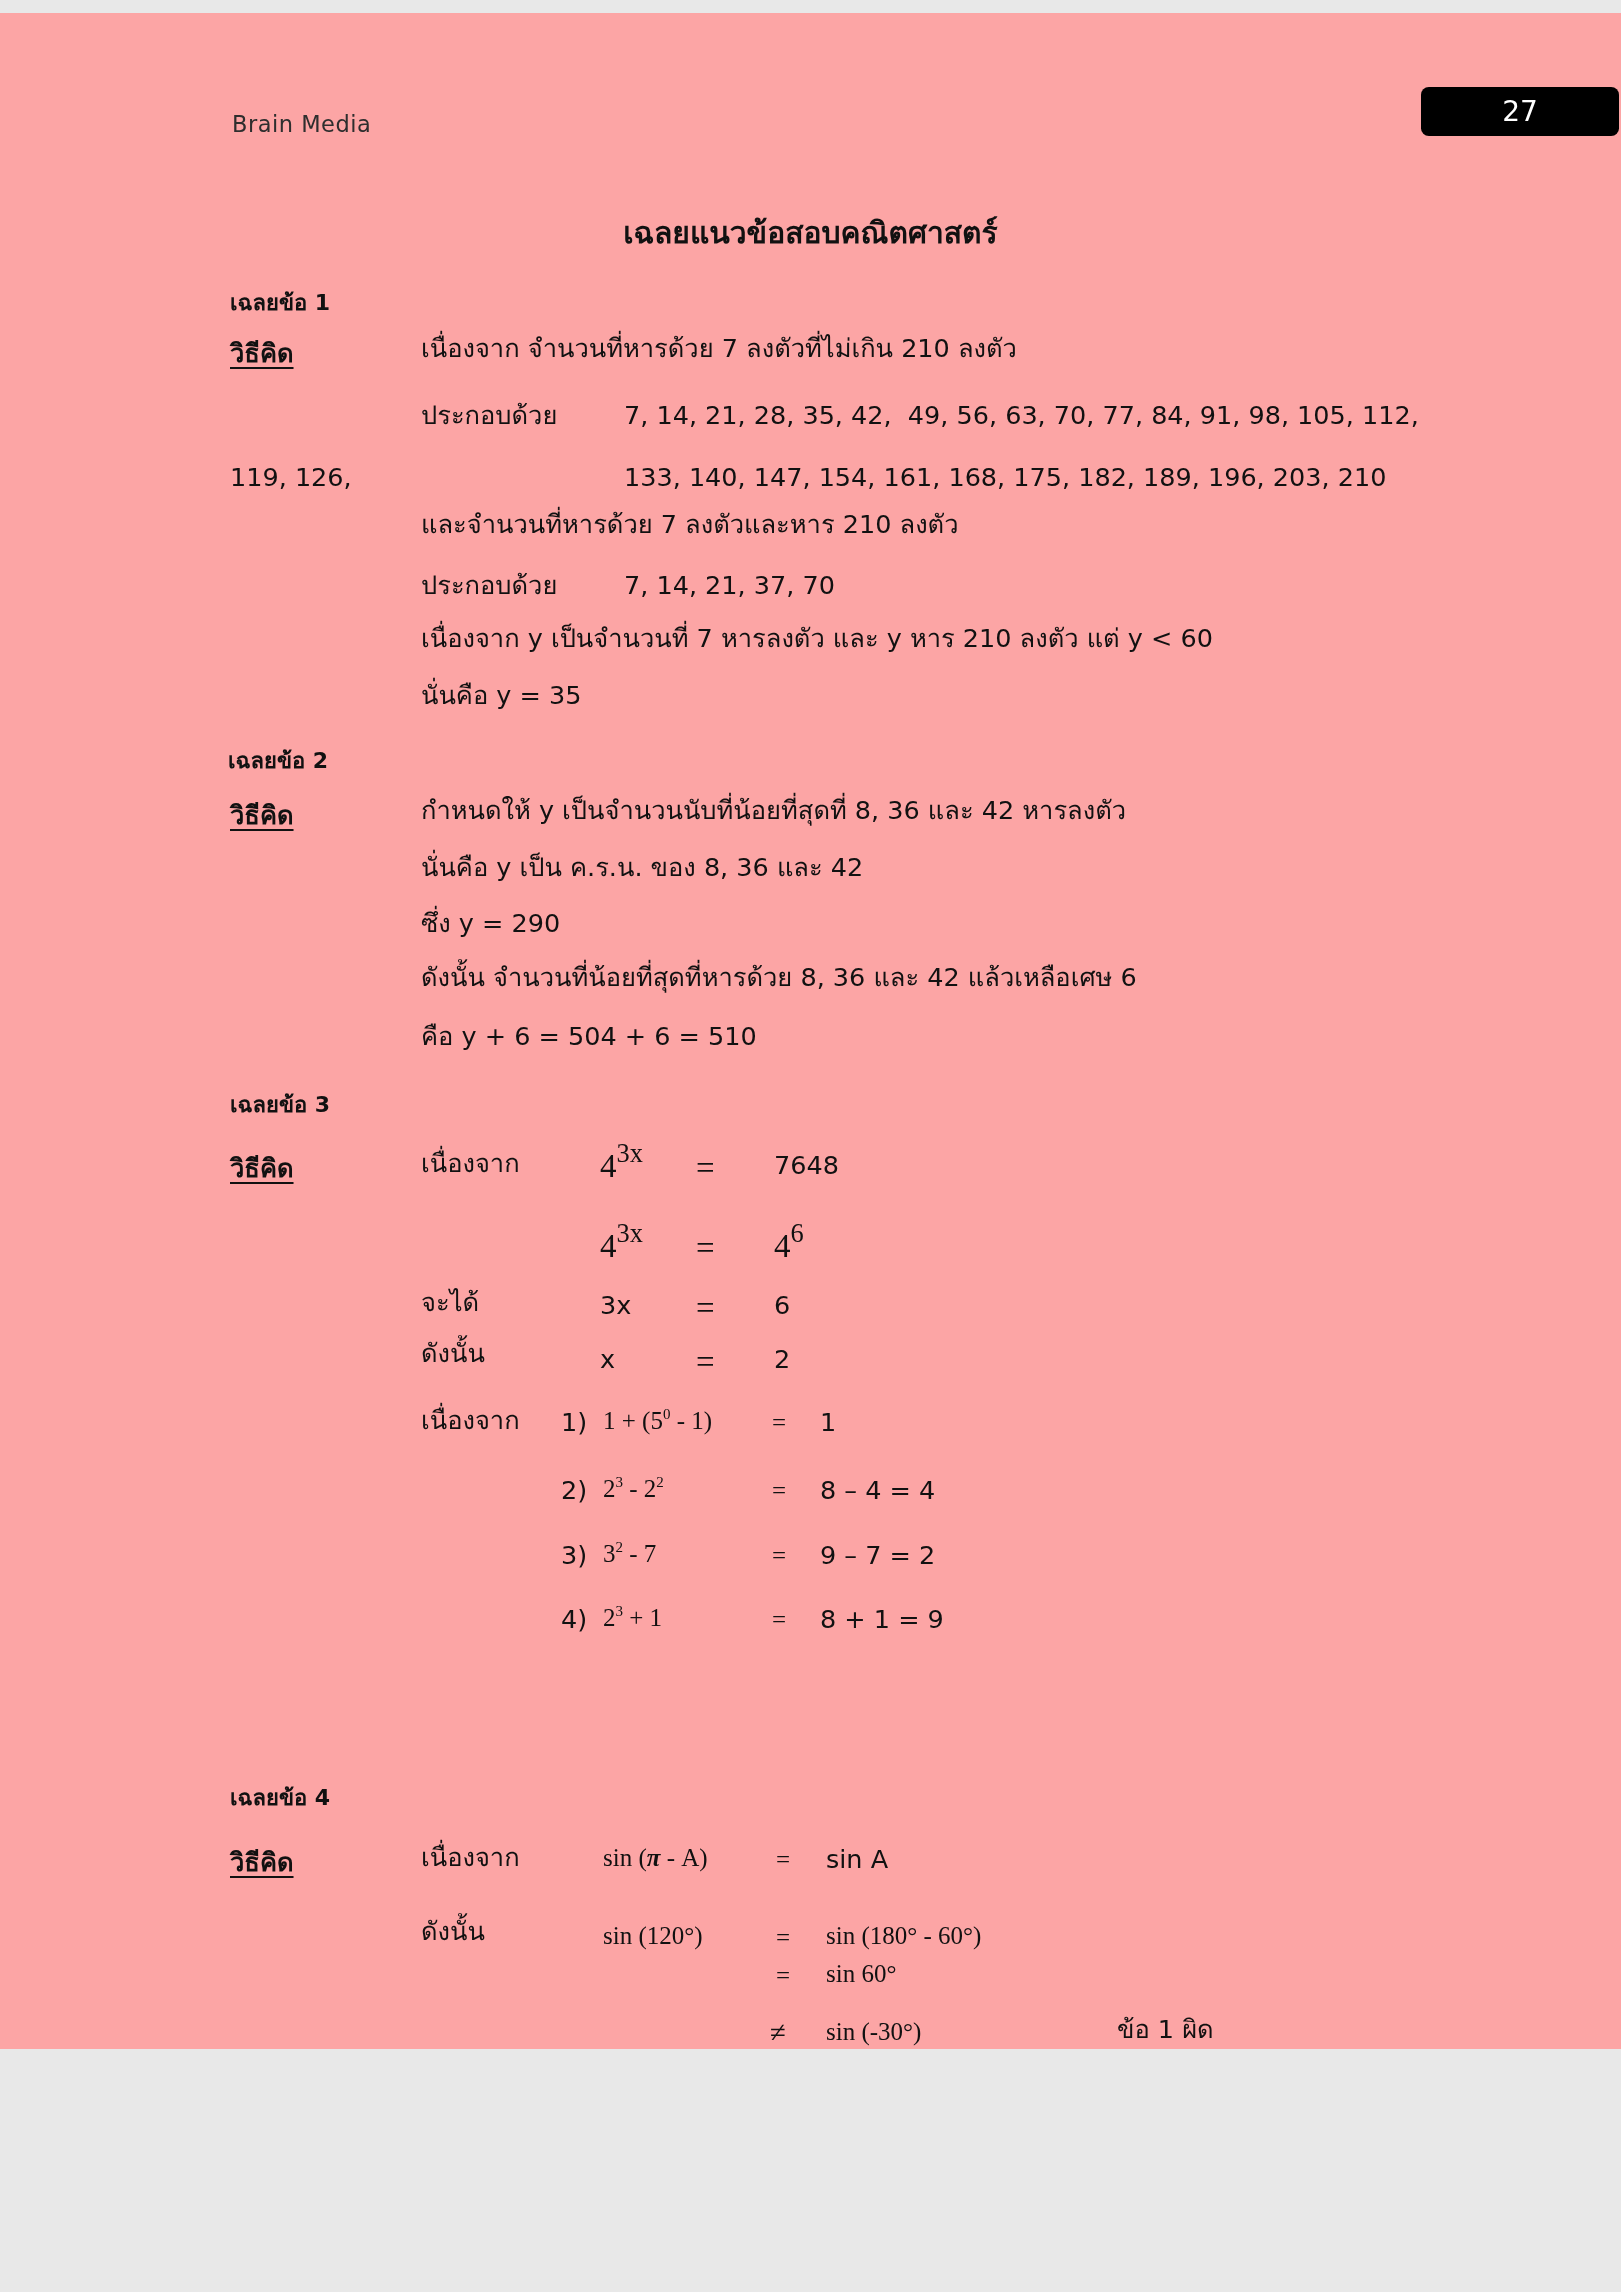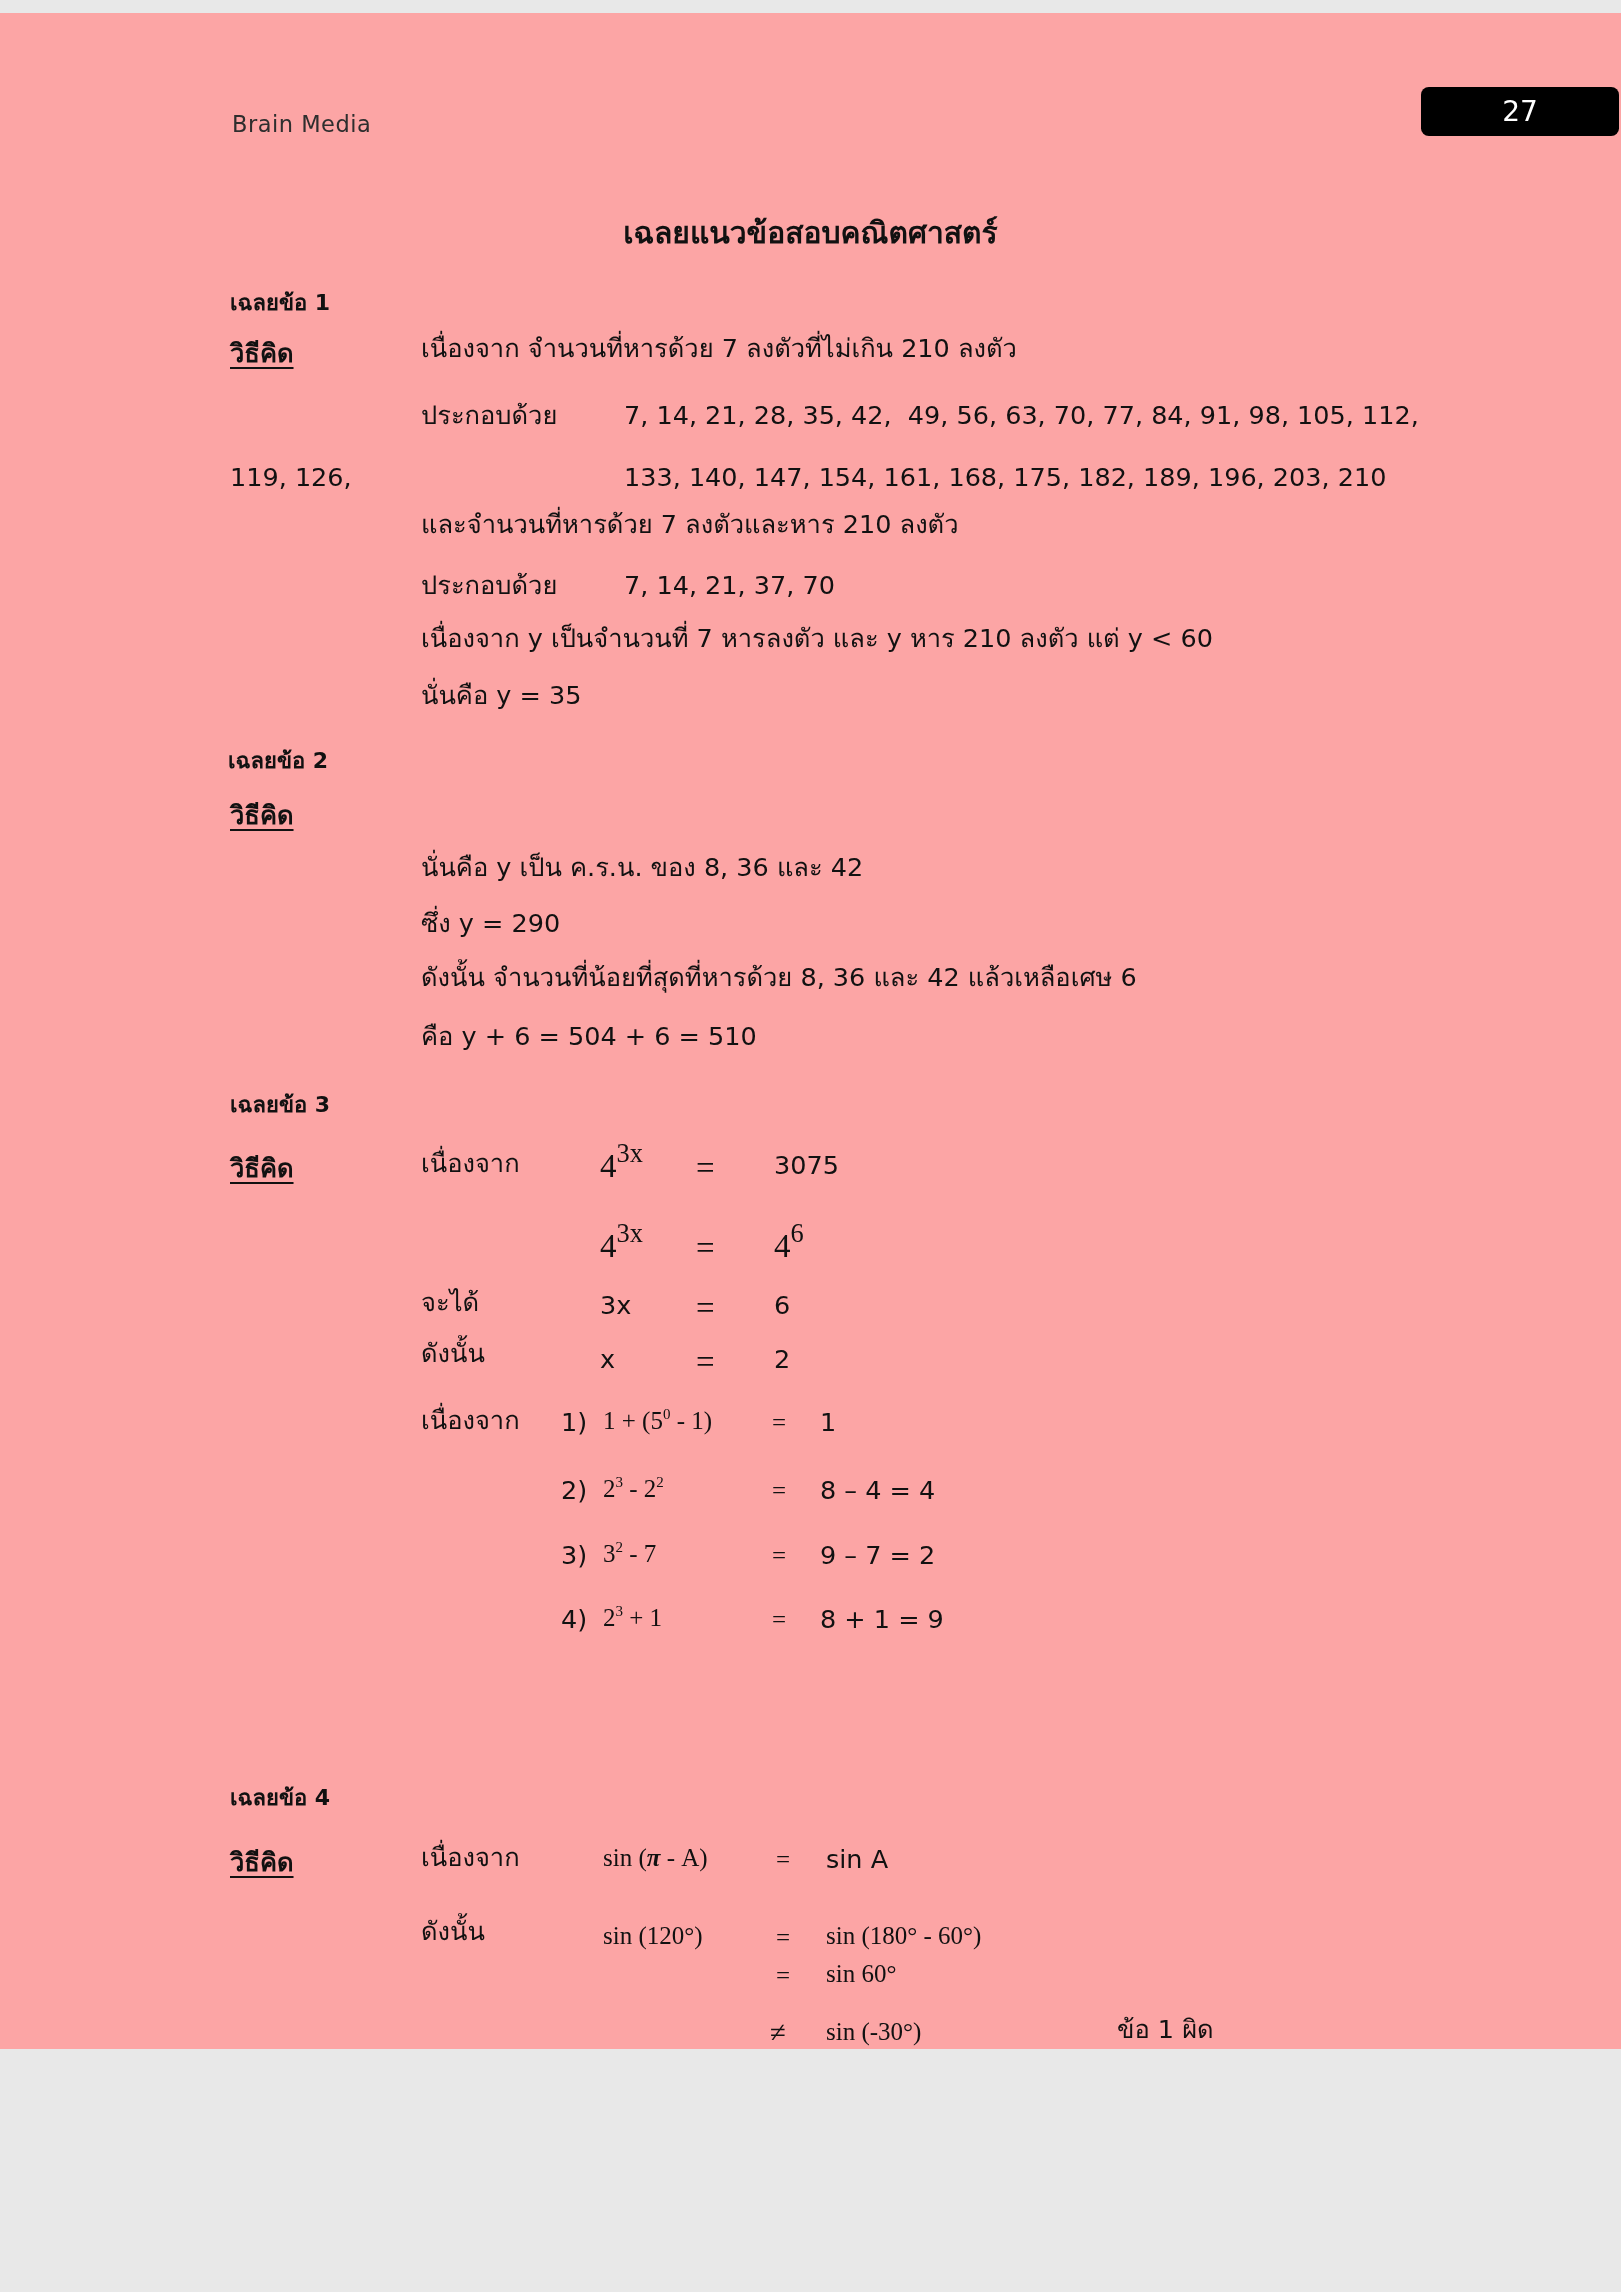--- a/index.html
+++ b/index.html
@@ -60,32 +60,33 @@
   <div class="abs body" style="left:421px;top:496px">และจำนวนที่หารด้วย 7 ลงตัวและหาร 210 ลงตัว</div>
 
   <div class="abs body" style="left:421px;top:557px">ประกอบด้วย</div>
   <div class="abs body" style="left:624px;top:557px">7, 14, 21, 37, 70</div>
 
   <div class="abs body" style="left:421px;top:610px">เนื่องจาก y เป็นจำนวนที่ 7 หารลงตัว และ y หาร 210 ลงตัว แต่ y &lt; 60</div>
   <div class="abs body" style="left:421px;top:667px">นั่นคือ y = 35</div>
 
   <div class="abs hd" style="left:228px;top:730px">เฉลยข้อ 2</div>
   <div class="abs method" style="left:230px;top:782px">วิธีคิด</div>
+  <div class="abs body" style="left:421px;top:782px">กำหนดให้ y เป็นจำนวนนับที่น้อยที่สุดที่ 8, 36 และ 42 หารลงตัว</div>
   <div class="abs body" style="left:421px;top:839px">นั่นคือ y เป็น ค.ร.น. ของ 8, 36 และ 42</div>
   <div class="abs body" style="left:421px;top:895px">ซึ่ง y = 290</div>
   <div class="abs body" style="left:421px;top:949px">ดังนั้น จำนวนที่น้อยที่สุดที่หารด้วย 8, 36 และ 42 แล้วเหลือเศษ 6</div>
   <div class="abs body" style="left:421px;top:1008px">คือ y + 6 = 504 + 6 = 510</div>
 
   <div class="abs hd" style="left:230px;top:1074px">เฉลยข้อ 3</div>
   <div class="abs method" style="left:230px;top:1135px">วิธีคิด</div>
   <div class="abs body" style="left:421px;top:1135px">เนื่องจาก</div>
 
   <div class="abs math" style="left:600px;top:1135px"><span>4</span><sup class="lg">3x</sup></div>
   <div class="abs math" style="left:696px;top:1137px">=</div>
-  <div class="abs body" style="left:774px;top:1137px">3075</div>
+  <div class="abs body" style="left:774px;top:1137px">7648</div>
 
   <div class="abs math" style="left:600px;top:1215px"><span>4</span><sup class="lg">3x</sup></div>
   <div class="abs math" style="left:696px;top:1217px">=</div>
   <div class="abs math" style="left:774px;top:1215px"><span>4</span><sup class="lg">6</sup></div>
 
   <div class="abs body" style="left:421px;top:1274px">จะได้</div>
   <div class="abs body" style="left:600px;top:1277px">3x</div>
   <div class="abs math" style="left:696px;top:1277px">=</div>
   <div class="abs body" style="left:774px;top:1277px">6</div>
 

